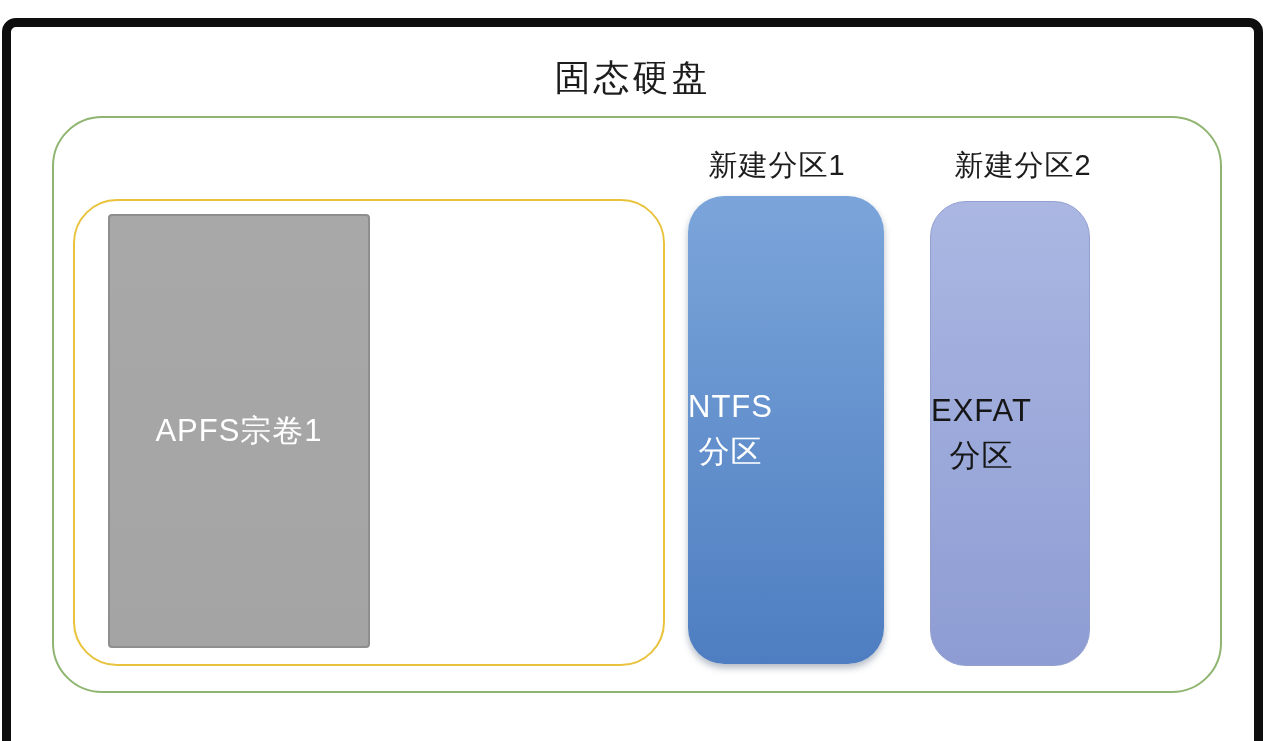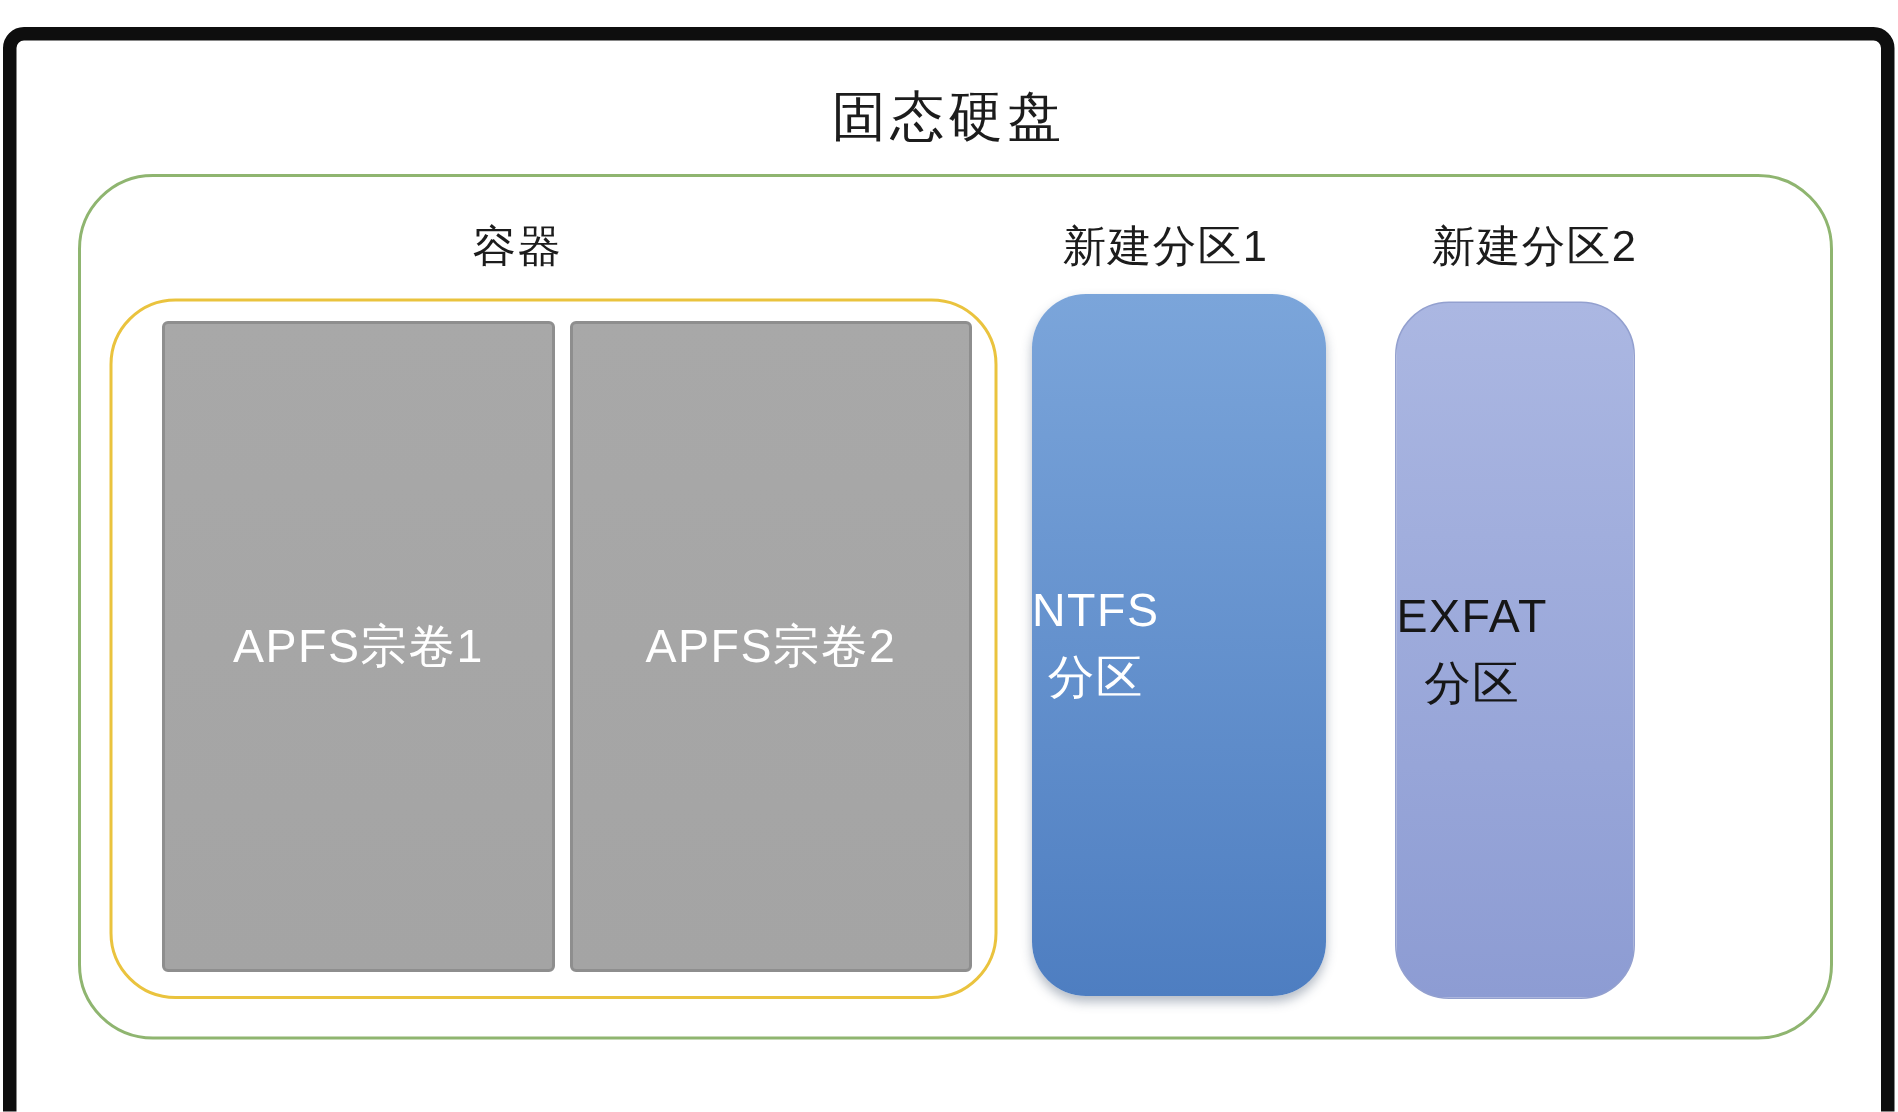--- a/index.html
+++ b/index.html
@@ -77,35 +77,31 @@
 <body>
 
 <div class="canvas">
 
   <div class="frame"></div>
 
   <div class="drive-title">固态硬盘</div>
 
   <div class="drive-body"></div>
 
-  <div class="group-label label-container">容器</div>
 
   <div class="group-label label-part1">新建分区1</div>
 
   <div class="group-label label-part2">新建分区2</div>
 
   <div class="container-group"></div>
 
   <div class="volume volume-1">
     <span>APFS宗卷1</span>
   </div>
 
-  <div class="volume volume-2">
-    <span>APFS宗卷2</span>
-  </div>
 
   <div class="partition partition-ntfs">
     <span>
       <span>NTFS</span><br>
       <span>分区</span>
     </span>
   </div>
 
   <div class="partition partition-exfat">
     <span>

